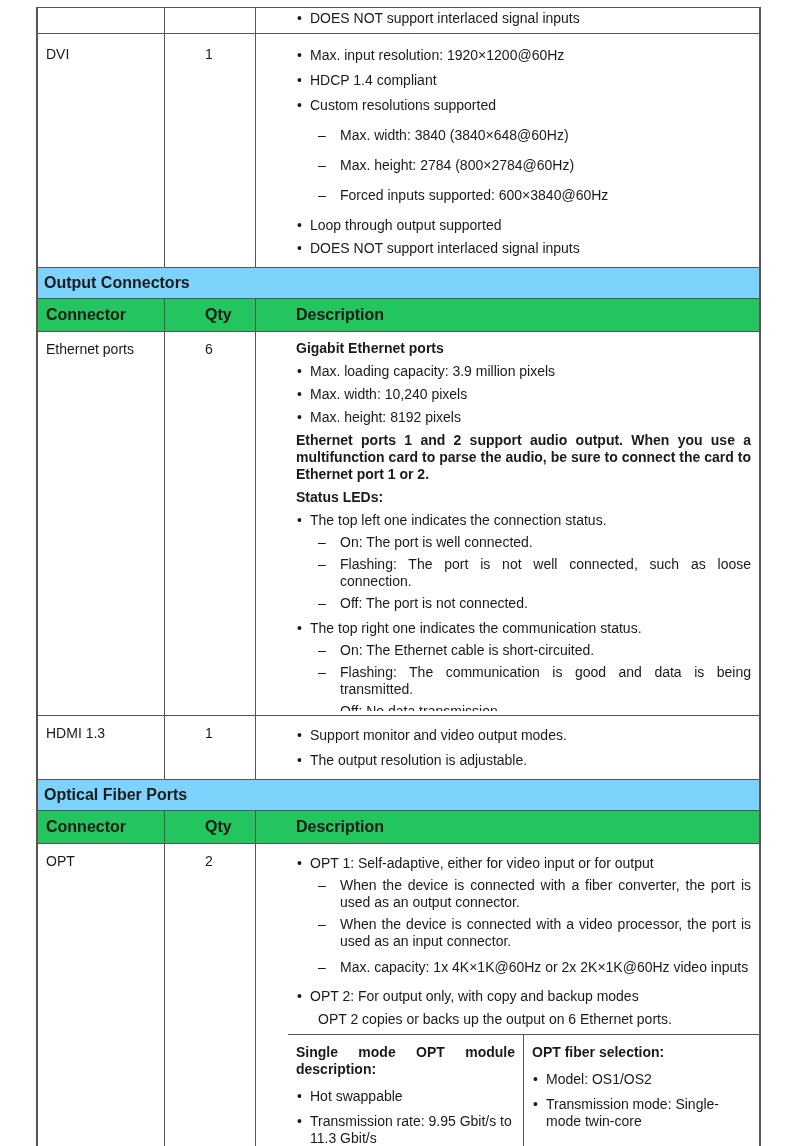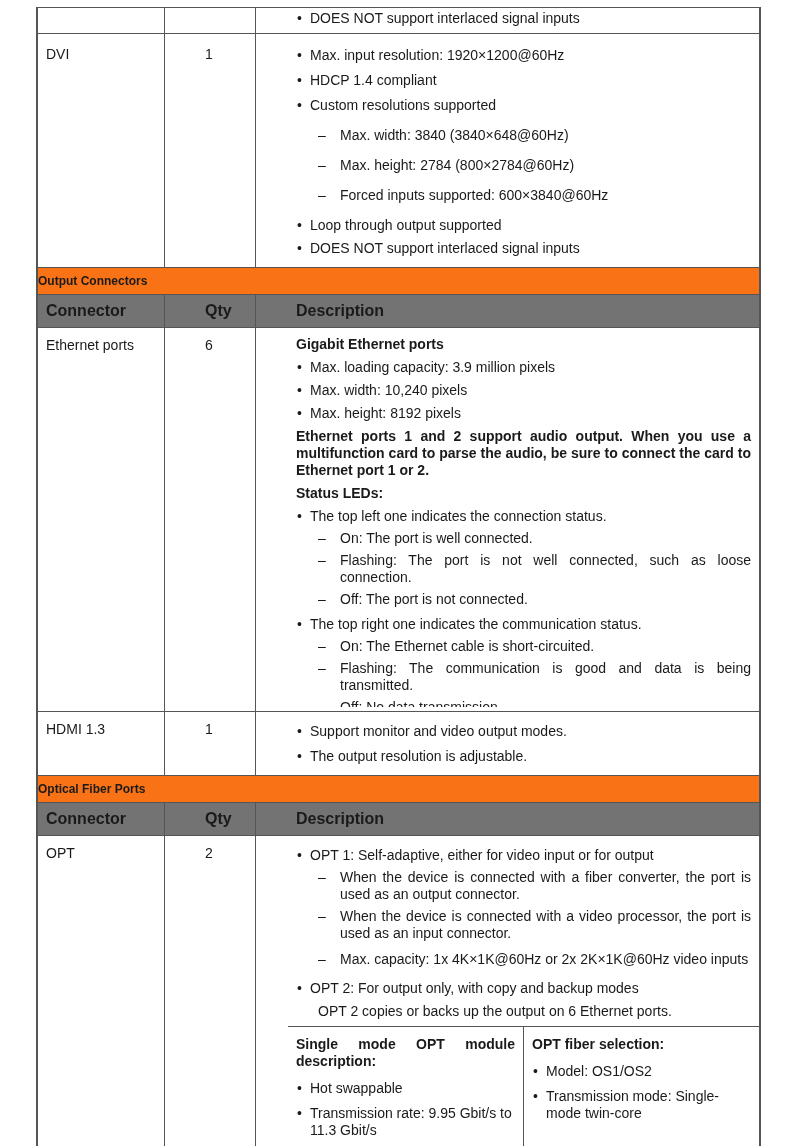--- a/index.html
+++ b/index.html
@@ -4,22 +4,22 @@
 <style>
   html, body { margin: 0; padding: 0; background: #ffffff; }
   body { width: 790px; height: 1146px; position: relative; overflow: hidden;
          font-family: "Liberation Sans", sans-serif; color: #1a1a1a; font-size: 14px; }
   .tbl { position: absolute; left: 36px; top: 7px; width: 725px; border: 2px solid #555; border-top: 1.5px solid #555; box-sizing: border-box; }
   .row { display: flex; border-bottom: 1.5px solid #555; gap: 32px; }
   .row:last-child { border-bottom: none; }
   .c1 { width: 127px; padding: 9px 8px; box-sizing: border-box; border-right: 1.5px solid #555; }
   .c2 { width: 59px; padding: 9px 8px; box-sizing: border-box; border-right: 1.5px solid #555; }
   .c3 { flex: 1; padding: 5px 8px 4px 8px; box-sizing: border-box; }
-  .section { background: #f97316; font-weight: bold; font-size: 12px; padding: 6px 0; border-bottom: 1.5px solid #555; }
-  .hdr { background: #737373; font-weight: bold; font-size: 16px; }
+  .section { background: #7dd3fc; font-weight: bold; font-size: 16px; padding: 6px 6px; border-bottom: 1.5px solid #555; }
+  .hdr { background: #22c55e; font-weight: bold; font-size: 16px; }
   .hdr .c1, .hdr .c2, .hdr .c3 { padding: 7px 8px; }
   .b { position: relative; padding-left: 14px; line-height: 17px; margin: 6px 0; }
   .b::before { content: "\2022"; position: absolute; left: 1px; top: 0; font-size: 14px; }
   .d { position: relative; padding-left: 44px; line-height: 17px; margin: 5px 0; text-align: justify; }
   .d::before { content: "\2013"; position: absolute; left: 22px; top: 0; }
   .d.wide { margin: 13px 0; }
   .p { line-height: 17px; margin: 6px 0; text-align: justify; font-weight: bold; }
   .ind { padding-left: 22px; line-height: 17px; margin: 6px 0; }
   .cut { height: 8px; overflow: hidden; position: relative; }
   .cut .d { margin-top: 0; position: relative; top: 0; }

